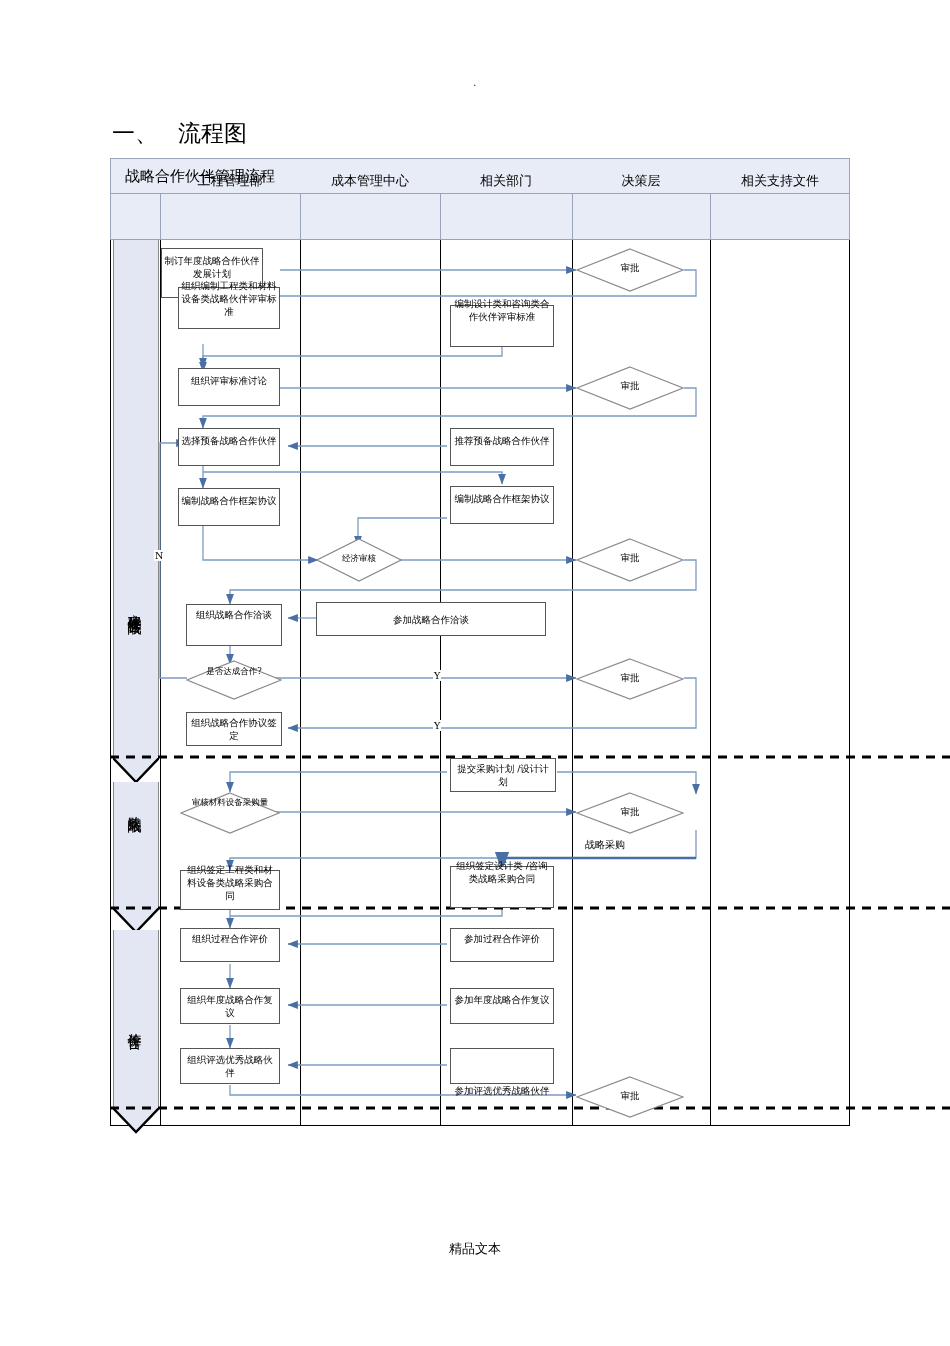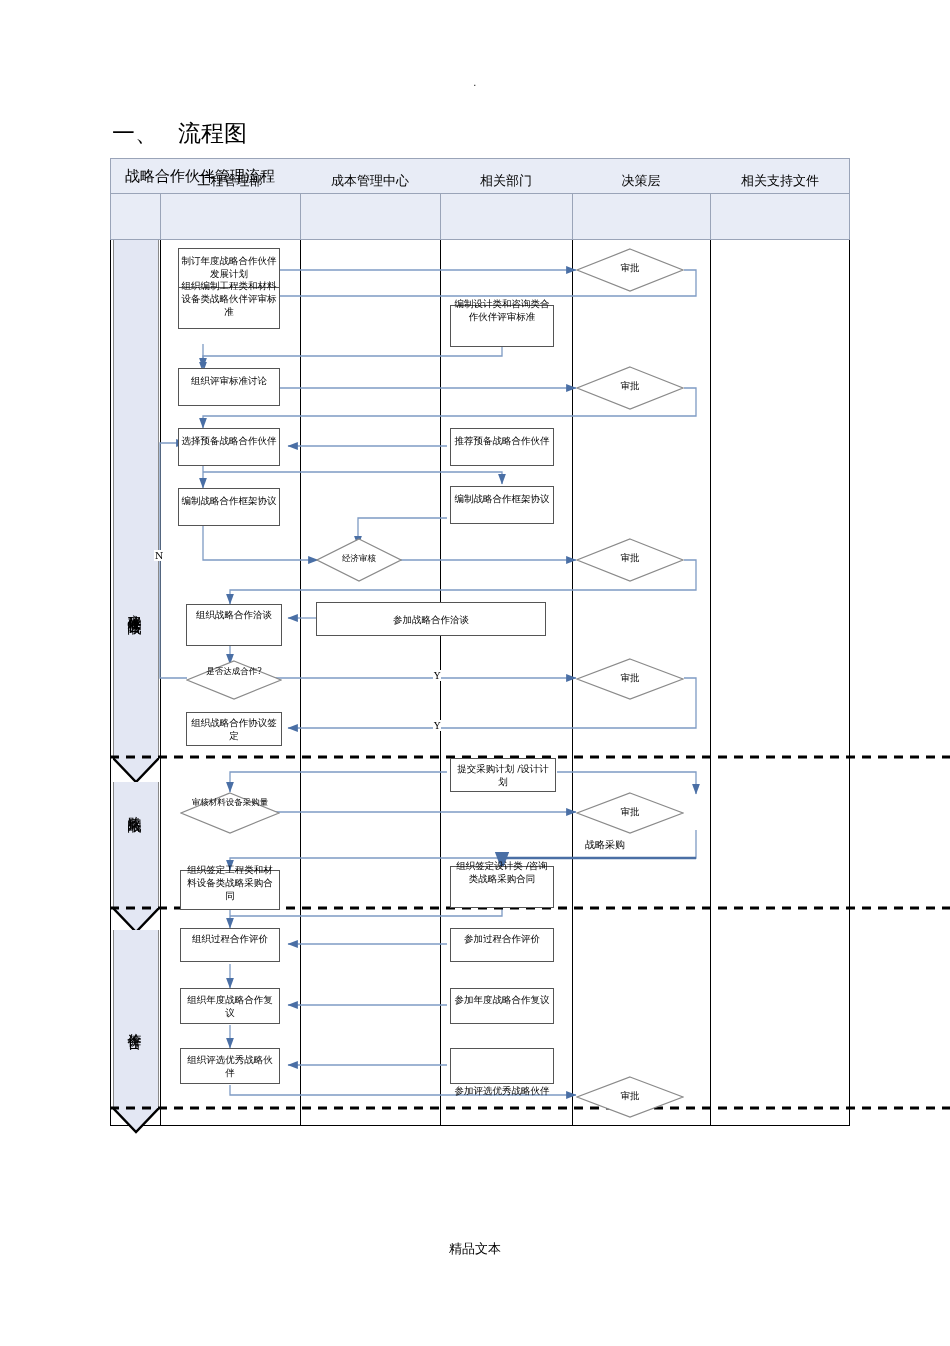--- a/index.html
+++ b/index.html
@@ -180,21 +180,21 @@
       <path d="M230,1085 L230,1095 L576,1095" marker-end="url(#ah)"></path>
     </g>
 
     <g stroke="#000" stroke-width="3" stroke-dasharray="9,7" fill="none">
       <line x1="110" y1="757" x2="950" y2="757"></line>
       <line x1="110" y1="908" x2="950" y2="908"></line>
       <line x1="110" y1="1108" x2="950" y2="1108"></line>
     </g>
   </svg>
 
-  <div class="box" style="left:178px;top:248px;width:102px;height:50px;">
+  <div class="box" style="left:161px;top:248px;width:102px;height:50px;">
     <div class="txt" style="top:5px;">制订年度战略合作伙伴发展计划</div>
   </div>
 
   <svg class="dia" style="left:576px;top:248px;width:108px;height:44px;" viewBox="0 0 108 44">
     <polygon points="54,1 107,22 54,43 1,22" fill="#fff" stroke="#8a8a8a" stroke-width="1.2"></polygon>
   </svg>
   <div style="position:absolute;left:576px;top:262px;width:108px;text-align:center;font-size:9.5px;font-family:'DejaVu Serif','Liberation Serif',serif;">审批</div>
 
   <div class="box" style="left:178px;top:287px;width:102px;height:42px;">
     <div class="txt" style="top:-9px;">组织编制工程类和材料设备类战略伙伴评审标准</div>

